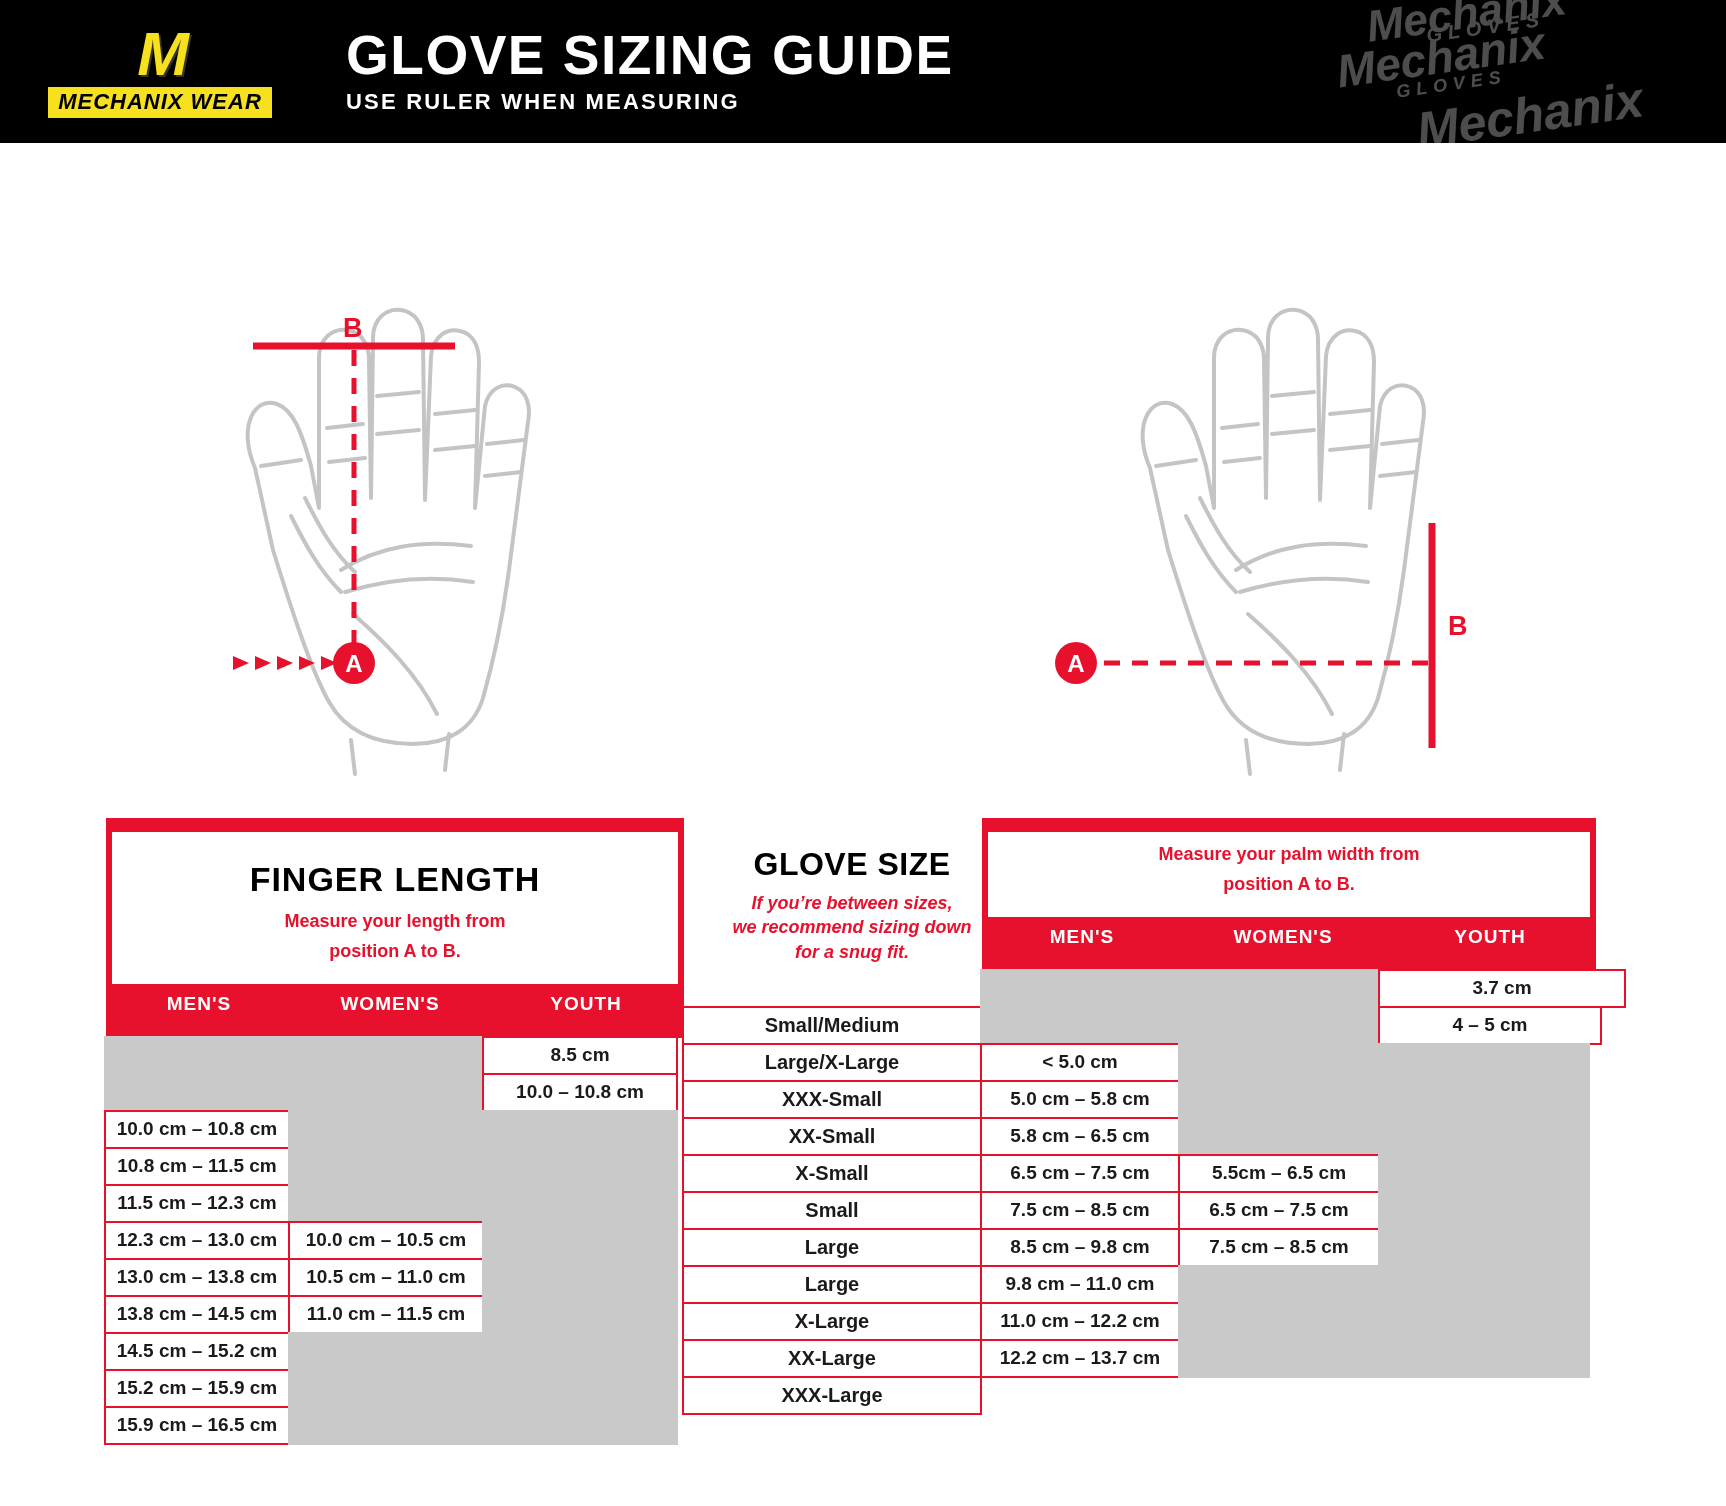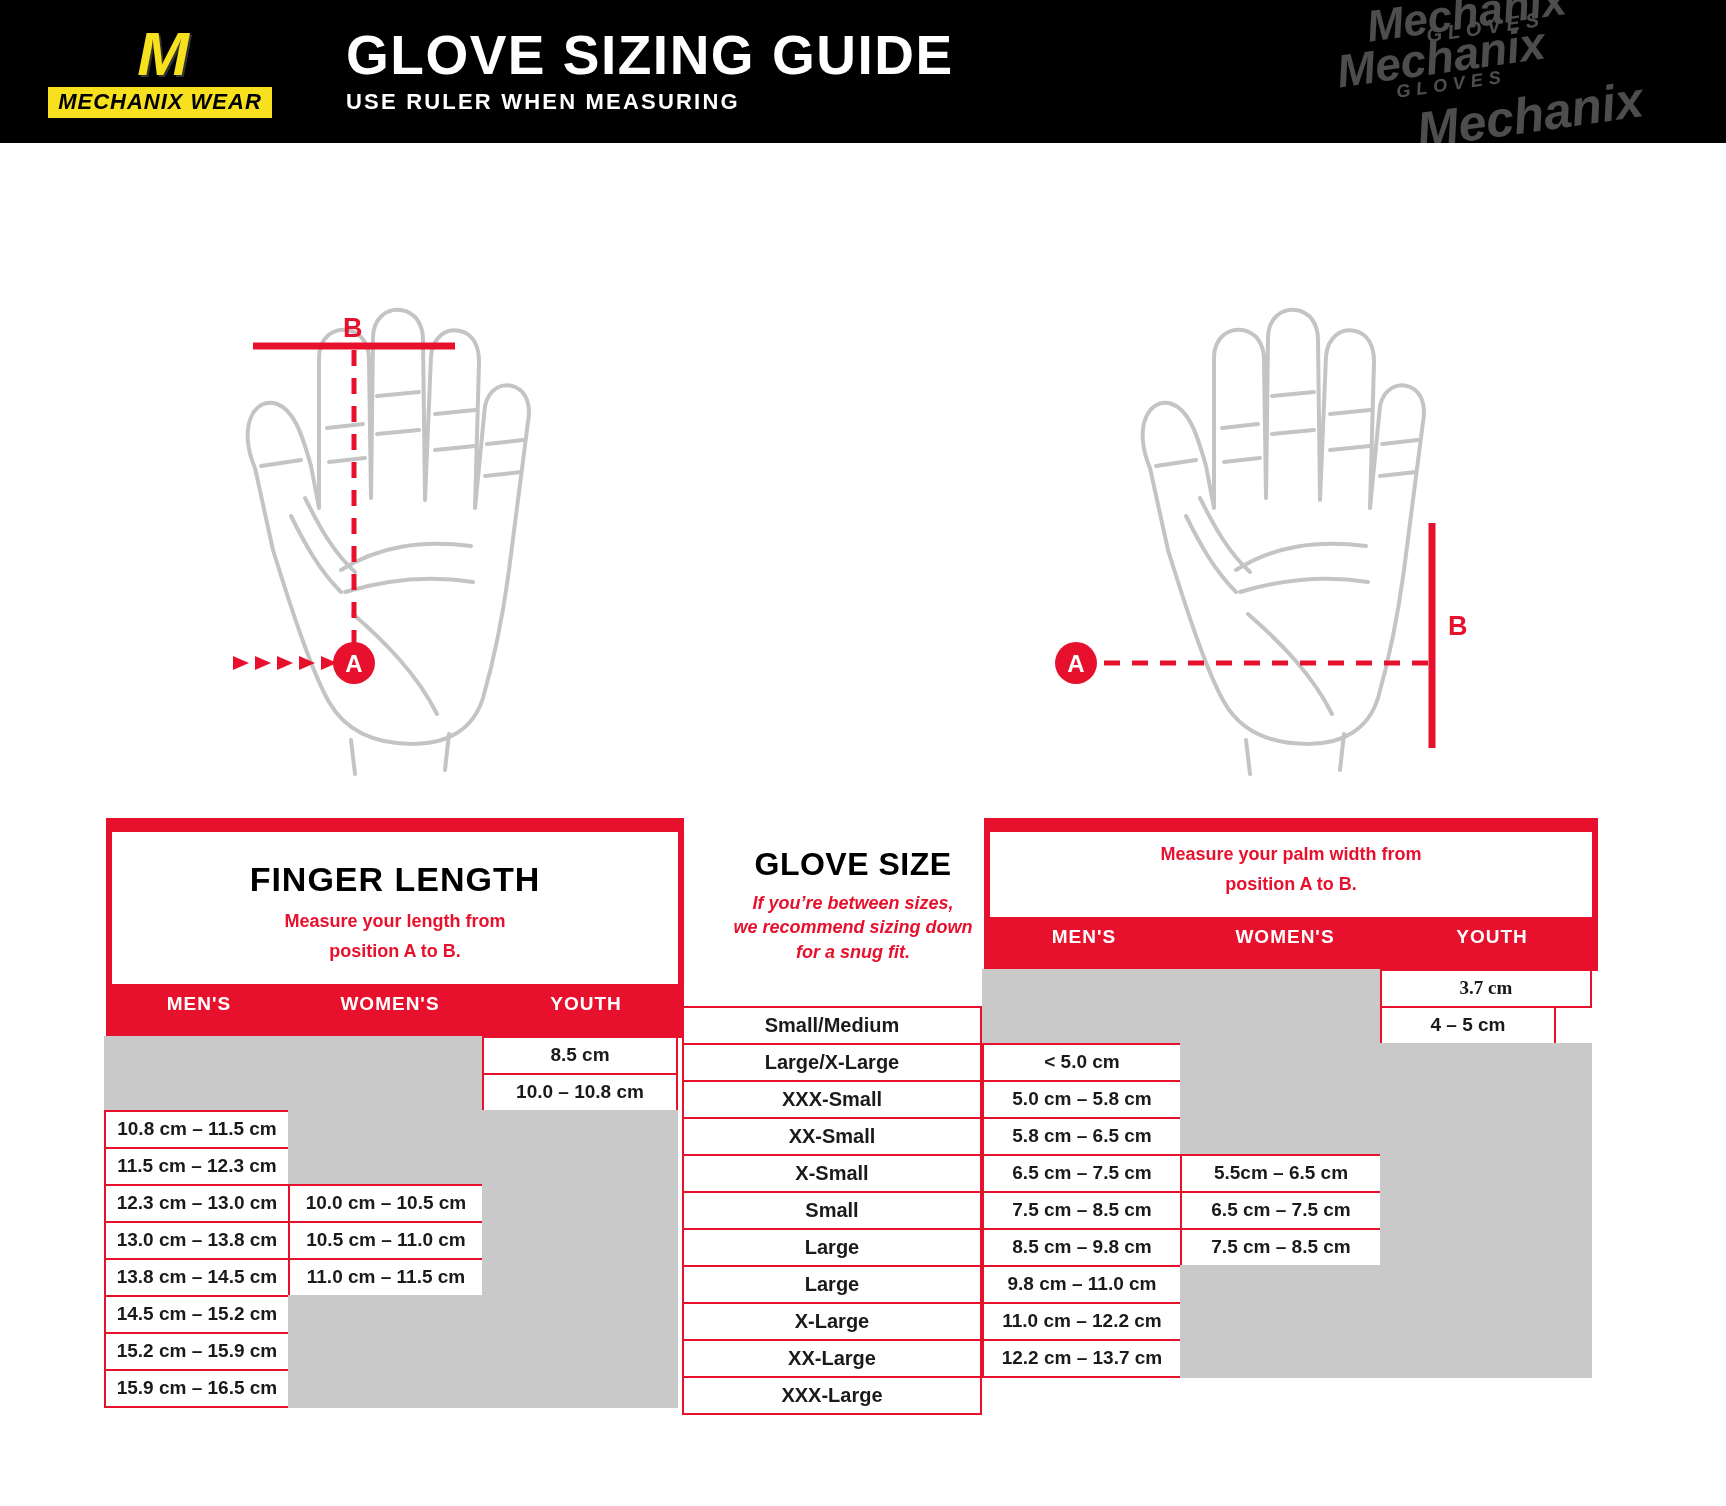--- a/index.html
+++ b/index.html
@@ -352,20 +352,25 @@
             <div class="cell w-men empty"></div>
             <div class="cell w-women empty"></div>
             <div class="cell w-youth">8.5 cm</div>
           </div>
         <div class="data-row">
             <div class="cell w-men empty"></div>
             <div class="cell w-women empty"></div>
             <div class="cell w-youth">10.0 – 10.8 cm</div>
           </div>
         <div class="data-row">
+            <div class="cell w-men">10.0 cm – 10.8 cm</div>
+            <div class="cell w-women empty"></div>
+            <div class="cell w-youth empty"></div>
+          </div>
+        <div class="data-row">
             <div class="cell w-men">10.8 cm – 11.5 cm</div>
             <div class="cell w-women empty"></div>
             <div class="cell w-youth empty"></div>
           </div>
         <div class="data-row">
             <div class="cell w-men">11.5 cm – 12.3 cm</div>
             <div class="cell w-women empty"></div>
             <div class="cell w-youth empty"></div>
           </div>
         <div class="data-row">
@@ -455,26 +460,26 @@
         <div class="subhead-row">
           <div class="subhead w-men" style="width:200px;">MEN'S</div>
           <div class="subhead w-women" style="width:202px;">WOMEN'S</div>
           <div class="subhead w-youth" style="width:212px;">YOUTH</div>
         </div>
       </div>
       <div>
         <div class="data-row">
             <div class="cell empty" style="width:200px;"></div>
             <div class="cell empty" style="width:202px;"></div>
-            <div class="cell" style="width:212px;font-family:Liberation Serif, serif;">3.7 cm</div>
+            <div class="cell" style="width:248px;">3.7 cm</div>
           </div>
         <div class="data-row">
             <div class="cell empty" style="width:200px;"></div>
             <div class="cell empty" style="width:202px;"></div>
-            <div class="cell" style="width:176px;">4 – 5 cm</div>
+            <div class="cell" style="width:224px;">4 – 5 cm</div>
           </div>
         <div class="data-row">
             <div class="cell" style="width:200px;">&lt; 5.0 cm</div>
             <div class="cell empty" style="width:202px;"></div>
             <div class="cell empty" style="width:212px;"></div>
           </div>
         <div class="data-row">
             <div class="cell" style="width:200px;">5.0 cm – 5.8 cm</div>
             <div class="cell empty" style="width:202px;"></div>
             <div class="cell empty" style="width:212px;"></div>

